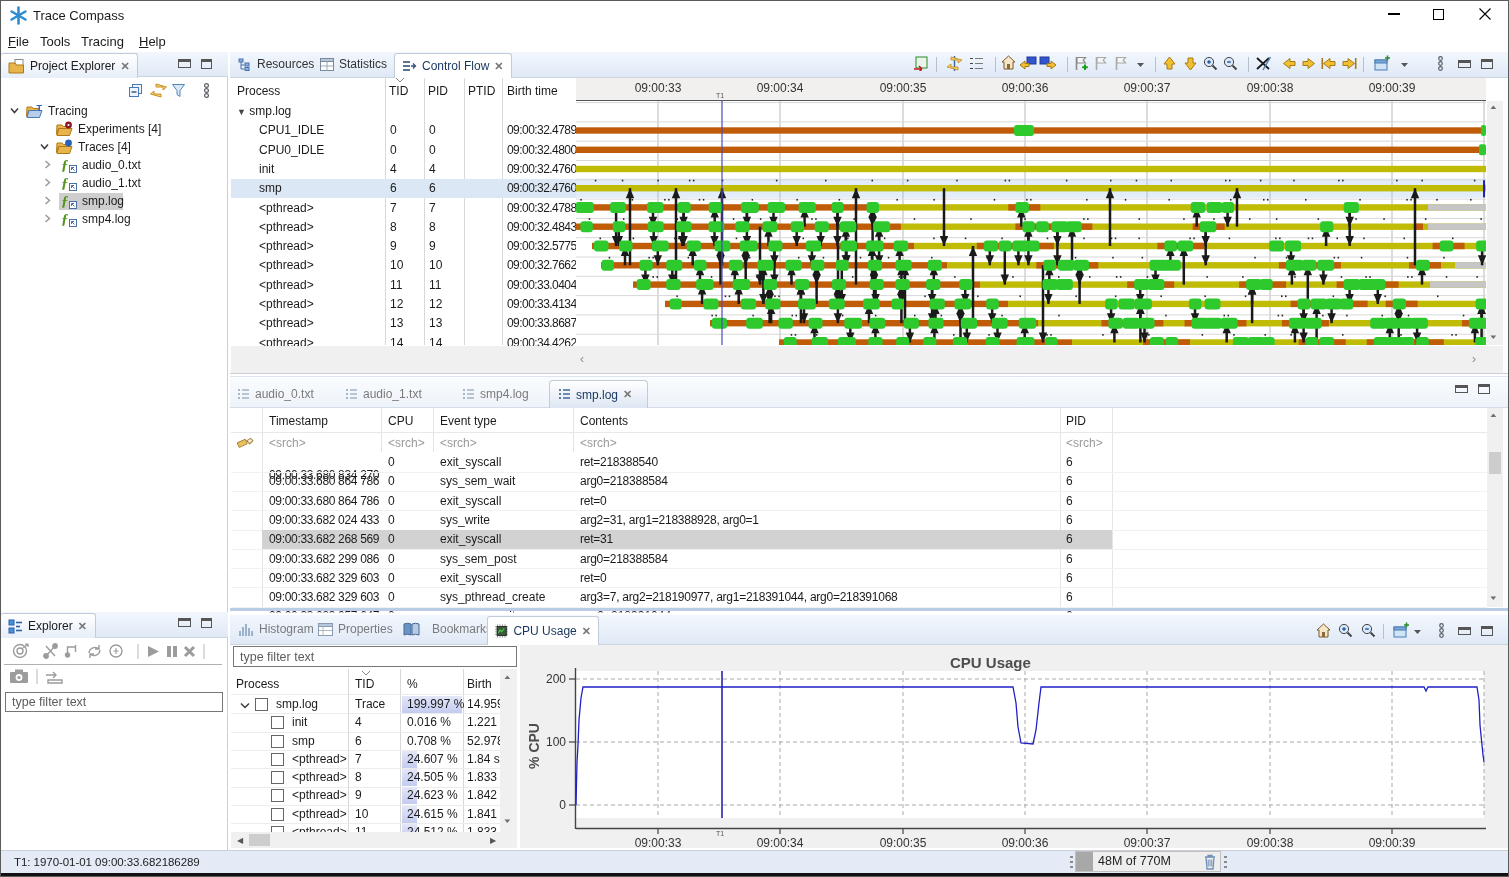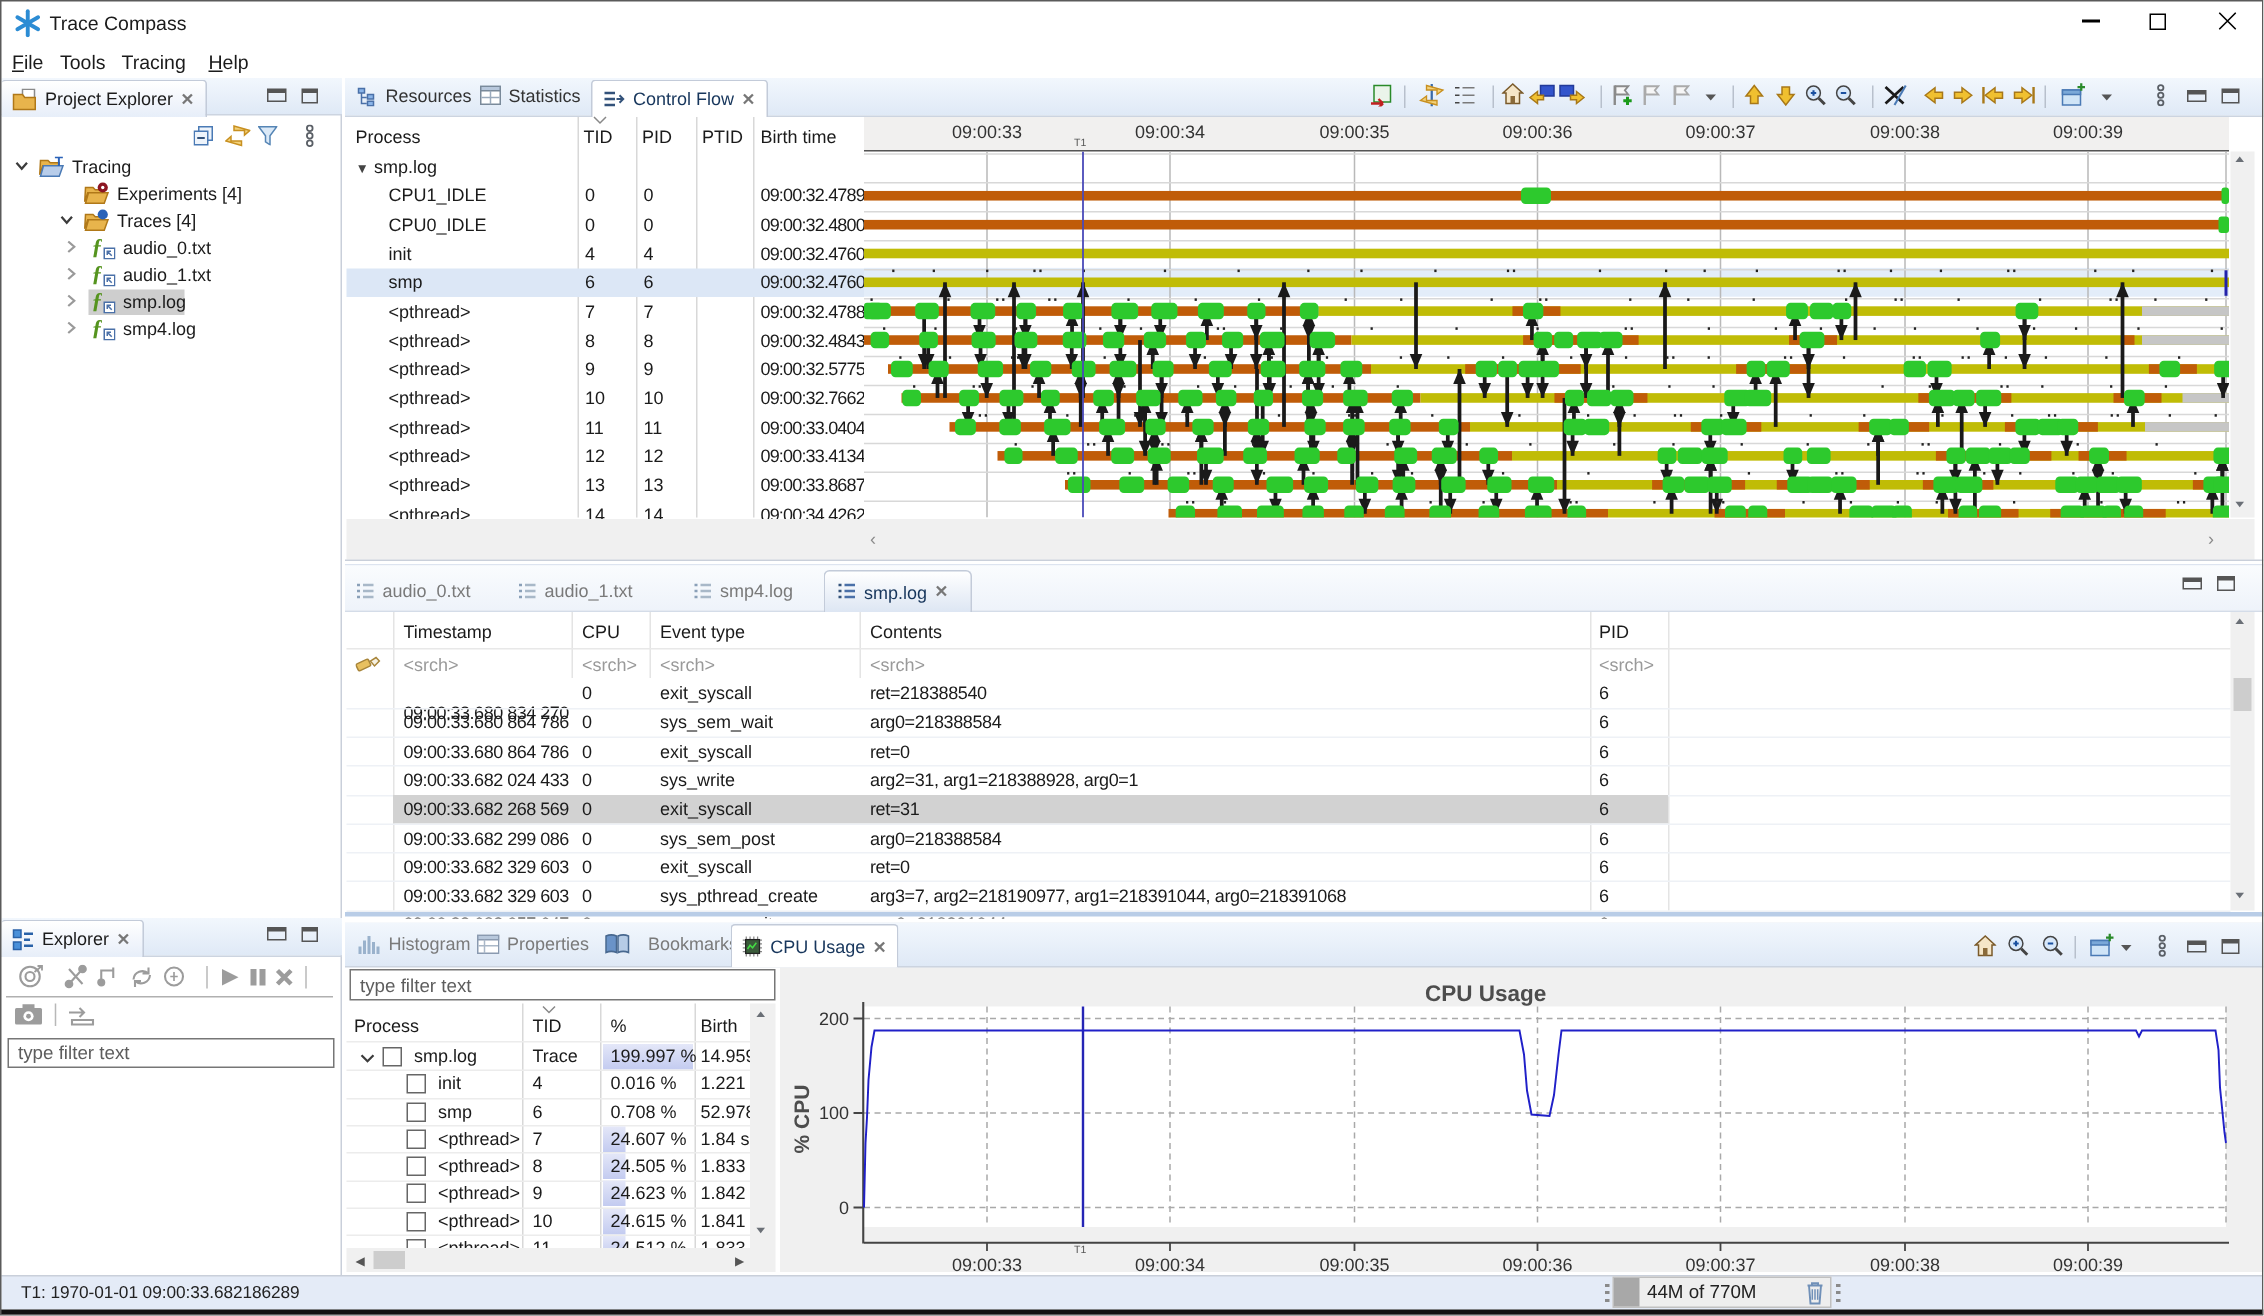--- a/index.html
+++ b/index.html
@@ -192,21 +192,21 @@
     <svg width="14" height="13" viewBox="0 0 14 13">
       <g stroke="#4a70a8" fill="none">
 <rect x="1" y="1" width="4" height="3" fill="#8ab4e8"></rect>
         <rect x="7" y="5" width="4" height="3" fill="#8ab4e8"></rect>
         <rect x="7" y="9.5" width="4" height="3" fill="#8ab4e8"></rect>
 <path d="M3 4 v7 h3.5 M3 7 h3.5"></path>
       </g>
     </svg>
     <span style="color:#333">Resources</span>
   </div>
-<div class="abs" style="left:320px;top:57px;display:flex;align-items:flex-start;gap:5px">
+<div class="abs" style="left:320px;top:57px;display:flex;align-items:flex-end;gap:5px">
     <svg width="14" height="13" viewBox="0 0 14 13">
       <rect x="0.5" y="0.5" width="13" height="12" fill="#fff" stroke="#7a8a9a"></rect>
       <rect x="0.5" y="0.5" width="13" height="3" fill="#b8c8dc" stroke="#7a8a9a"></rect>
       <line x1="7" y1="3.5" x2="7" y2="12.5" stroke="#9aaabc"></line>
       <line x1="1" y1="8" x2="13" y2="8" stroke="#9aaabc"></line>
     </svg>
     <span style="color:#333">Statistics</span>
   </div>
 <div class="abs vtab" style="left:394px;top:53px;width:118px;height:25px;background:#fff">
     <svg width="15" height="13" viewBox="0 0 15 13">
@@ -1498,20 +1498,20 @@
 <div class="abs" style="left:995px;top:836px;width:60px;text-align:center;color:#333">09:00:36</div>
 <div class="abs" style="left:1117px;top:836px;width:60px;text-align:center;color:#333">09:00:37</div>
 <div class="abs" style="left:1240px;top:836px;width:60px;text-align:center;color:#333">09:00:38</div>
 <div class="abs" style="left:1362px;top:836px;width:60px;text-align:center;color:#333">09:00:39</div>
 <div class="abs" style="left:716px;top:830px;font-size:7px;color:#555">T1</div>
 <div class="abs" style="left:1px;top:850px;width:1507px;height:23px;background:#e4ebf7;border-top:1px solid #c9cfda"></div>
 <div class="abs" style="left:14px;top:856px;font-size:11.5px;letter-spacing:-0.05px;color:#222">T1: 1970-01-01 09:00:33.682186289</div>
 <div class="abs" style="left:1070px;top:856px;width:3px;height:13px;background:repeating-linear-gradient(#8a8a8a 0 2px,transparent 2px 5px)"></div>
 <div class="abs" style="left:1075px;top:851px;width:146px;height:21px;background:#eeeeee;border:1px solid #c0c0c0"></div>
 <div class="abs" style="left:1076px;top:852px;width:17px;height:19px;background:#a8a8a8"></div>
-<div class="abs" style="left:1098px;top:854px;font-size:12.5px;color:#222">44M of 770M</div>
+<div class="abs" style="left:1098px;top:854px;font-size:12.5px;color:#222">48M of 770M</div>
 <svg class="abs" style="left:1203px;top:853px" width="14" height="17" viewBox="0 0 14 17">
     <path d="M2 4 h10 M5 4 V2.5 h4 V4 M3 4 l1 12 h6 l1 -12" fill="none" stroke="#7090b8" stroke-width="1.3"></path>
     <path d="M5.2 6.5 v7 M7 6.5 v7 M8.8 6.5 v7" stroke="#7090b8"></path>
   </svg>
 <div class="abs" style="left:1224px;top:856px;width:3px;height:13px;background:repeating-linear-gradient(#8a8a8a 0 2px,transparent 2px 5px)"></div>
 <div class="abs" style="left:0px;top:873px;width:1509px;height:4px;background:#111"></div>
 
 <div class="abs" style="left:0;top:0;width:1509px;height:877px;border:1px solid #5a5a5a;pointer-events:none"></div>
 </body></html>

